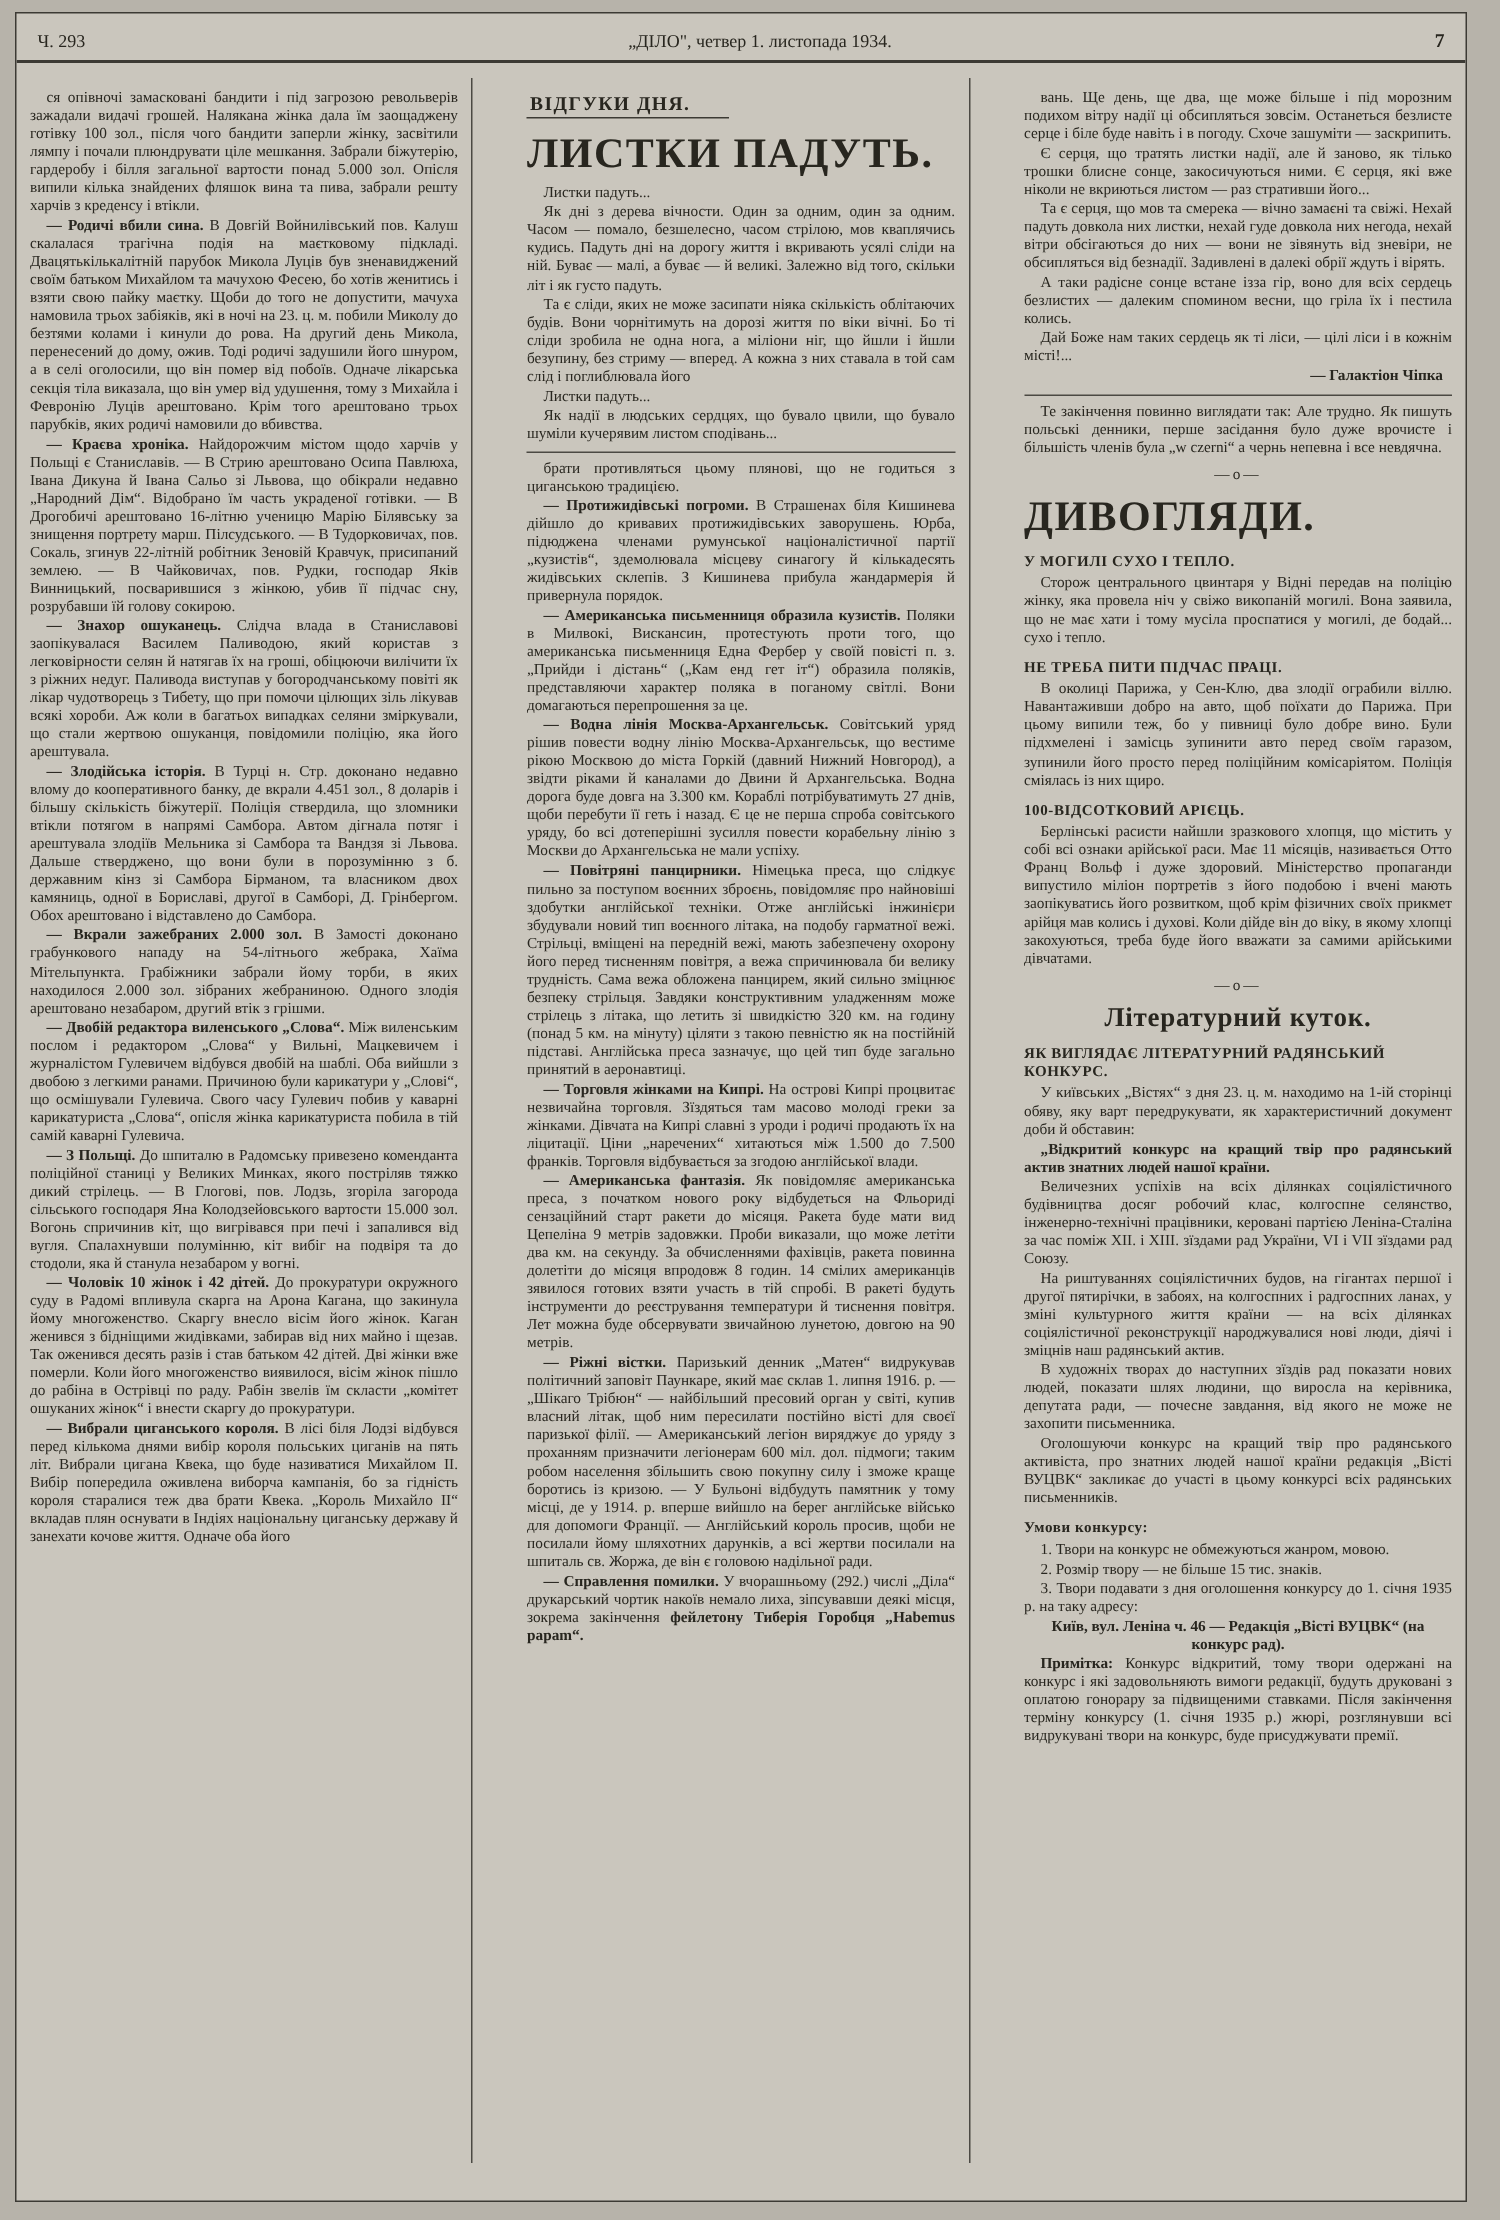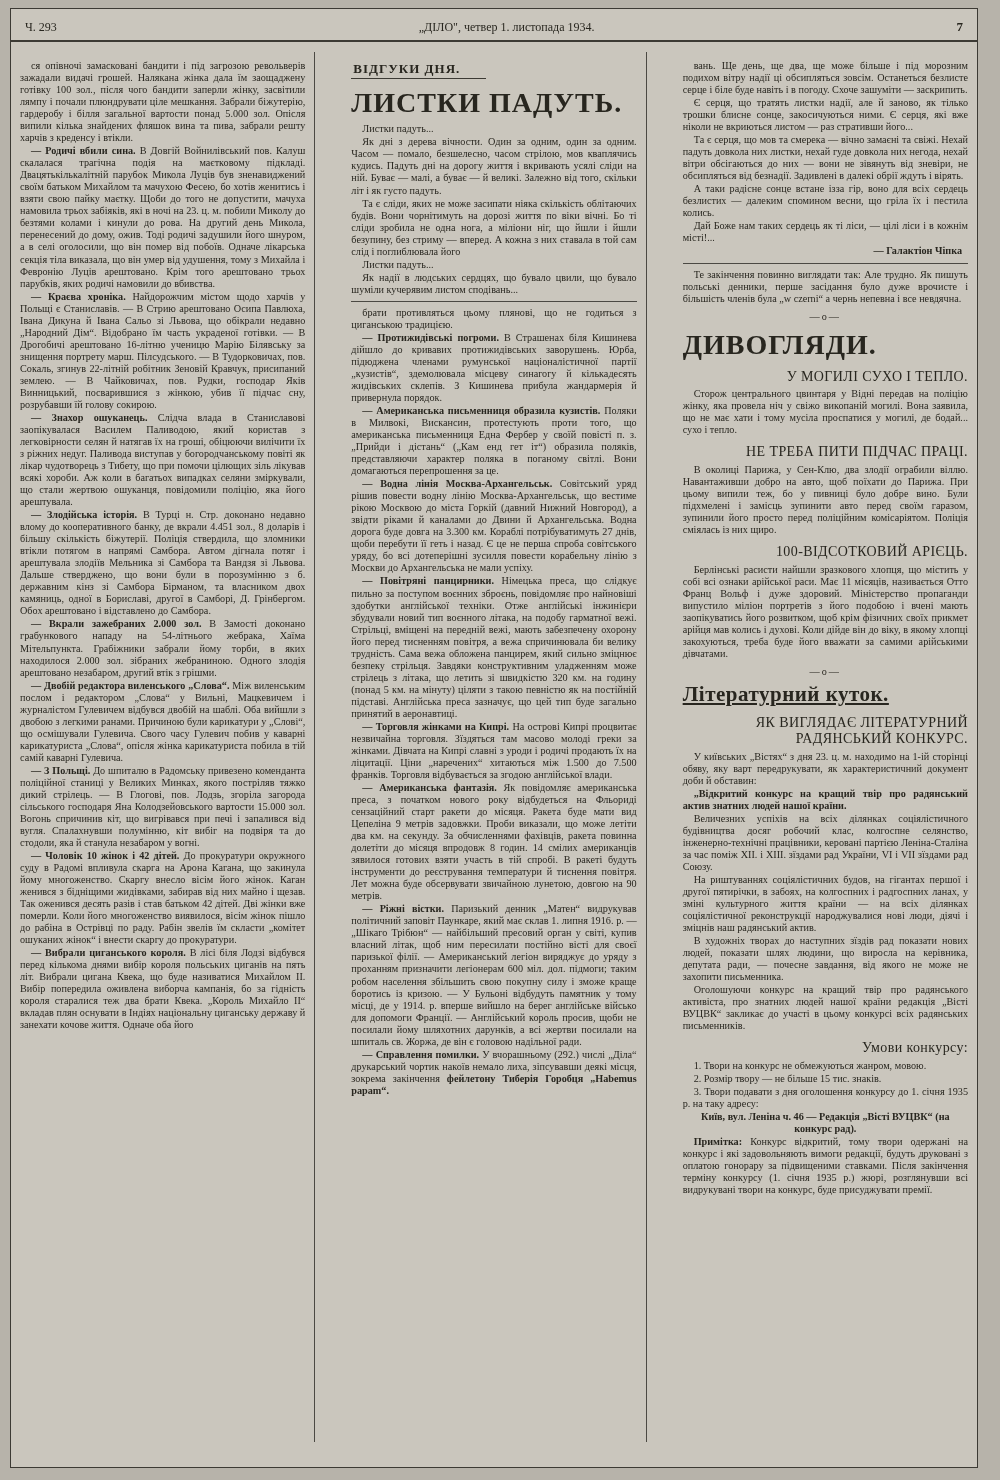--- a/index.html
+++ b/index.html
@@ -33,29 +33,29 @@
   .vidhuky{
     font-weight:bold;font-size:13px;letter-spacing:1px;
     display:inline-block;border-bottom:1.5px solid #3c3a34;
     padding:1px 26px 2px 2px;margin-bottom:2px;
   }
   .big-title{
     font-size:28px;font-weight:bold;text-align:left;
     letter-spacing:1px;margin:5px 0 4px 0;text-indent:0;
   }
   .subhead{
-    font-weight:normal;font-size:14px;text-align:right;
+    font-weight:bold;font-size:10px;text-align:left;
     letter-spacing:.4px;margin:8px 0 3px 0;text-indent:0;
   }
   .signature{text-align:right;font-weight:bold;padding-right:6px;margin:1px 0 3px 0;}
   .hrule{border-top:1px solid #4b4943;margin:5px 0 5px 0;}
   .divider{text-align:center;margin:6px 0 4px 0;letter-spacing:2px;}
   .lit-title{
-    font-size:21px;font-weight:bold;
-    margin:4px 0 3px 0;letter-spacing:.5px;text-decoration:underline;
+    font-size:18px;font-weight:bold;text-align:center;
+    margin:4px 0 3px 0;letter-spacing:.5px;
   }
   .bold-para{font-weight:bold;}
   .addr{text-align:center;text-indent:0;font-weight:bold;}
 </style>
 </head>
 <body>
 
 <div class="page">
 
   <div class="masthead">

